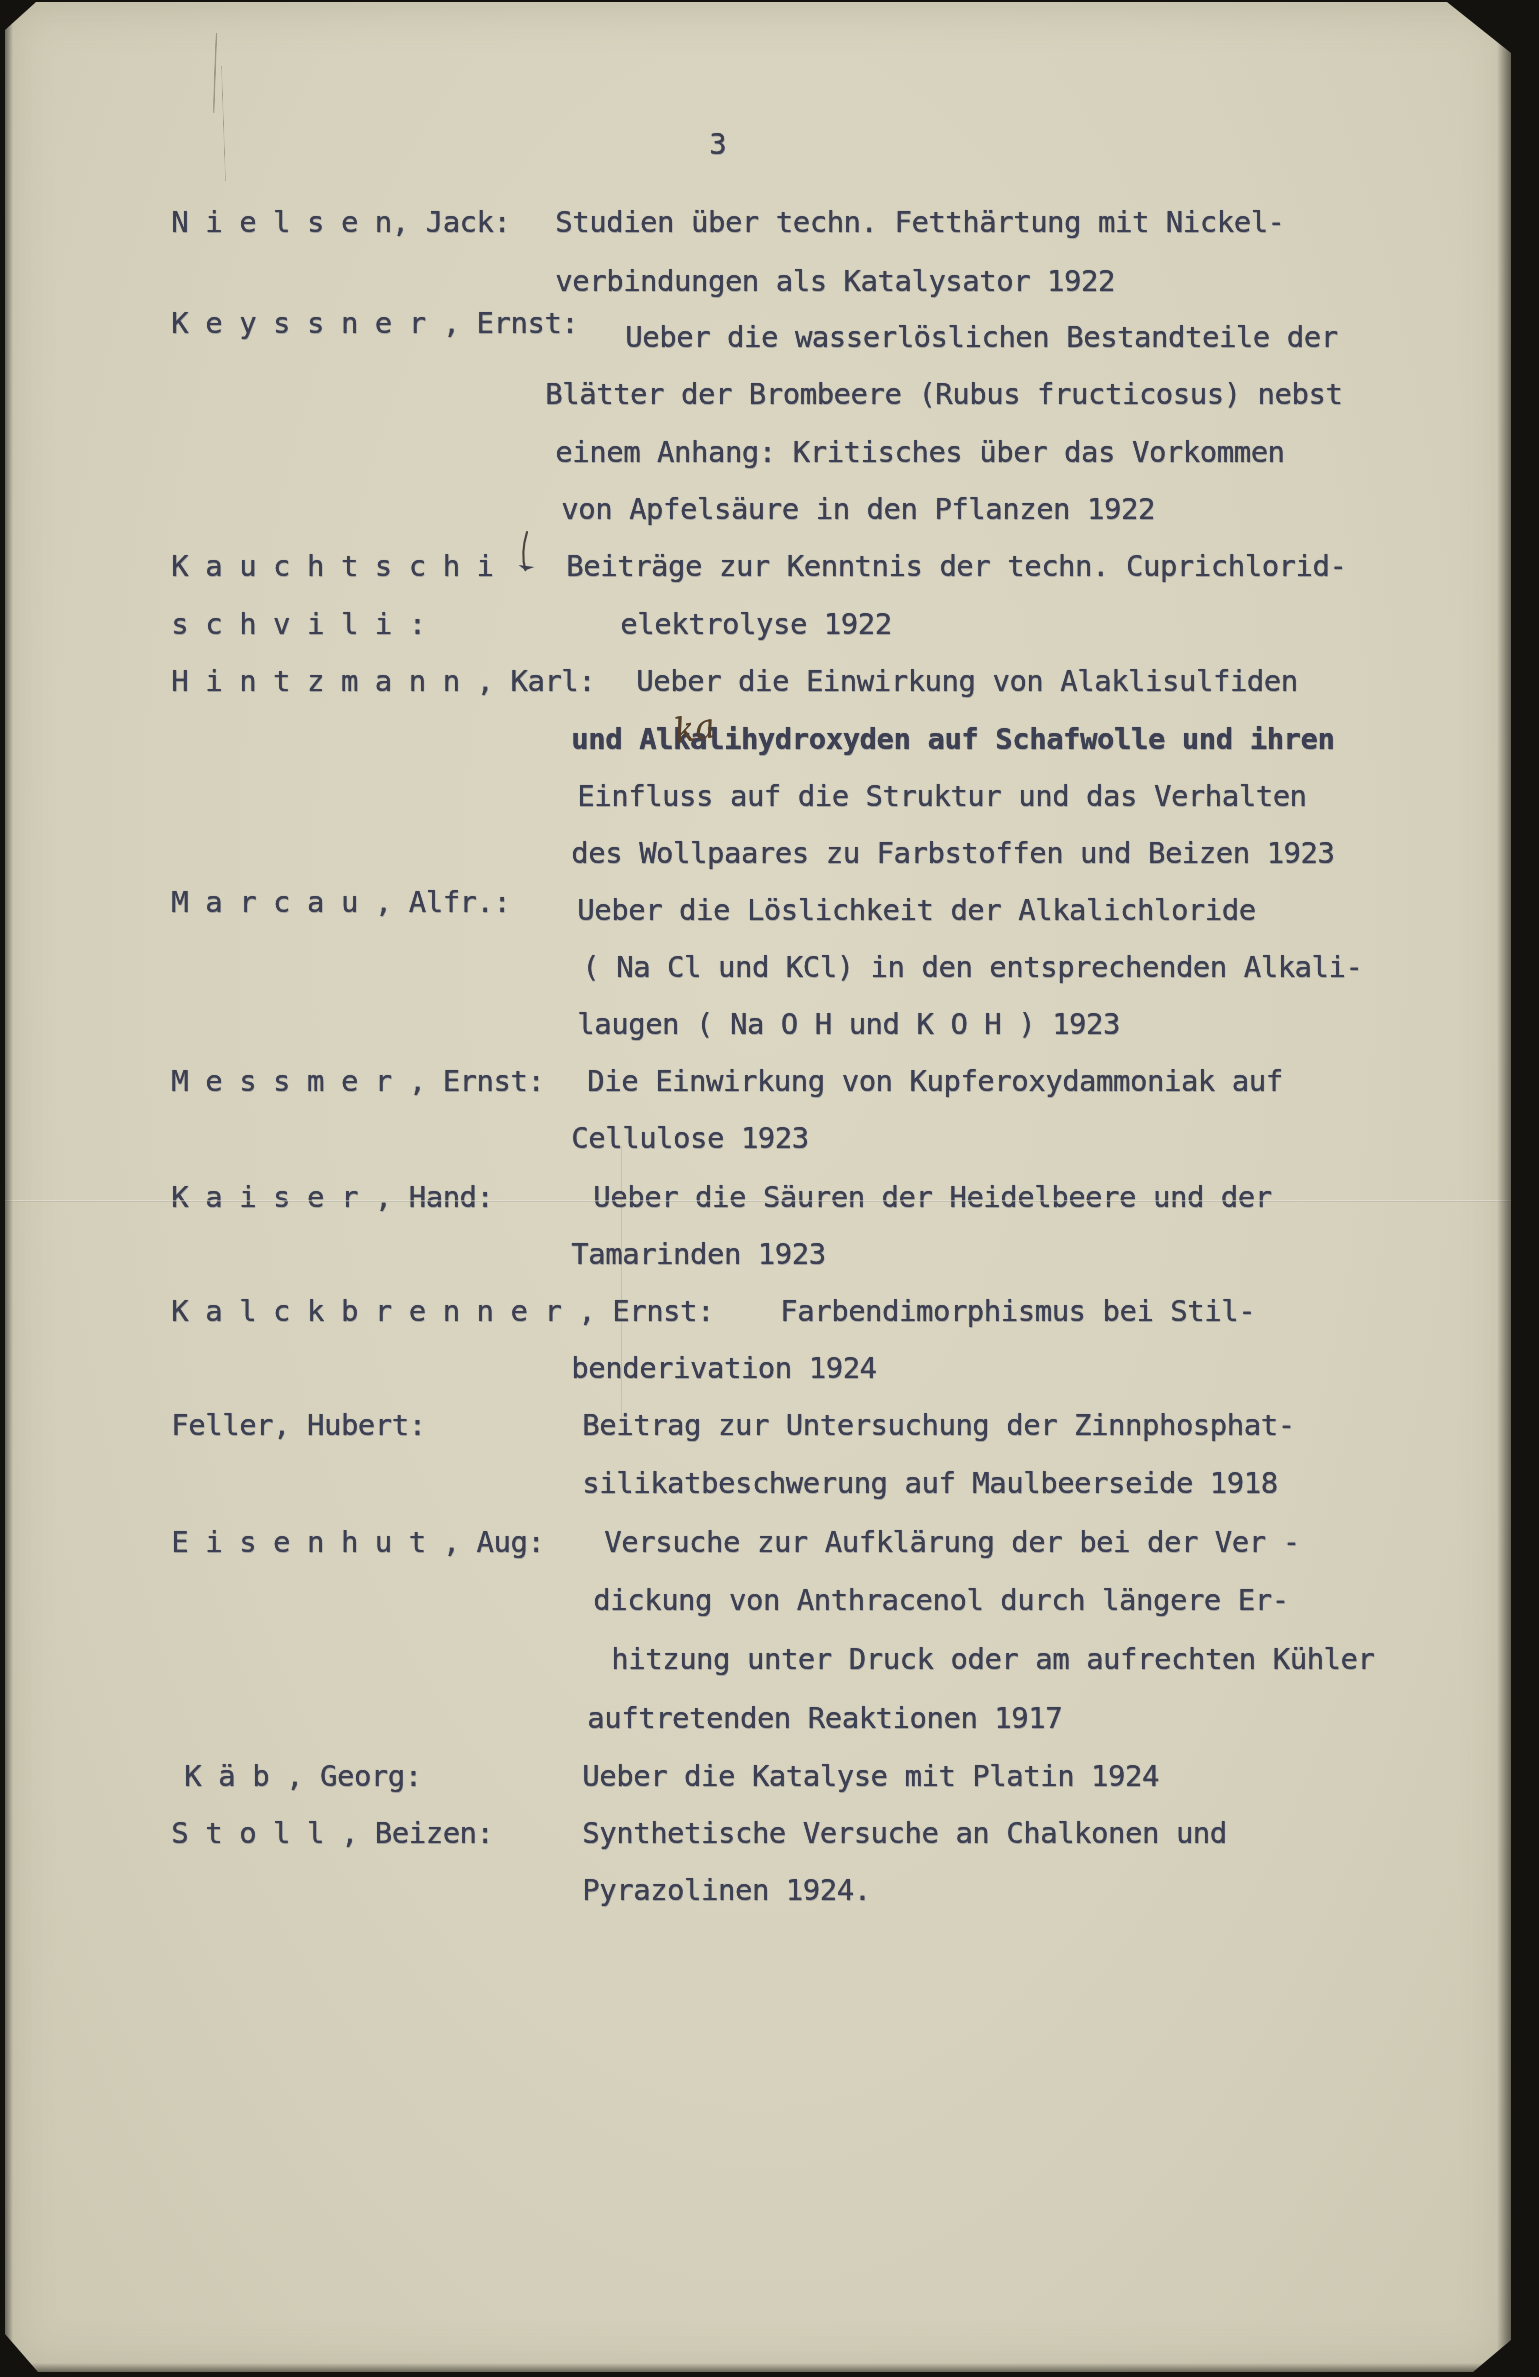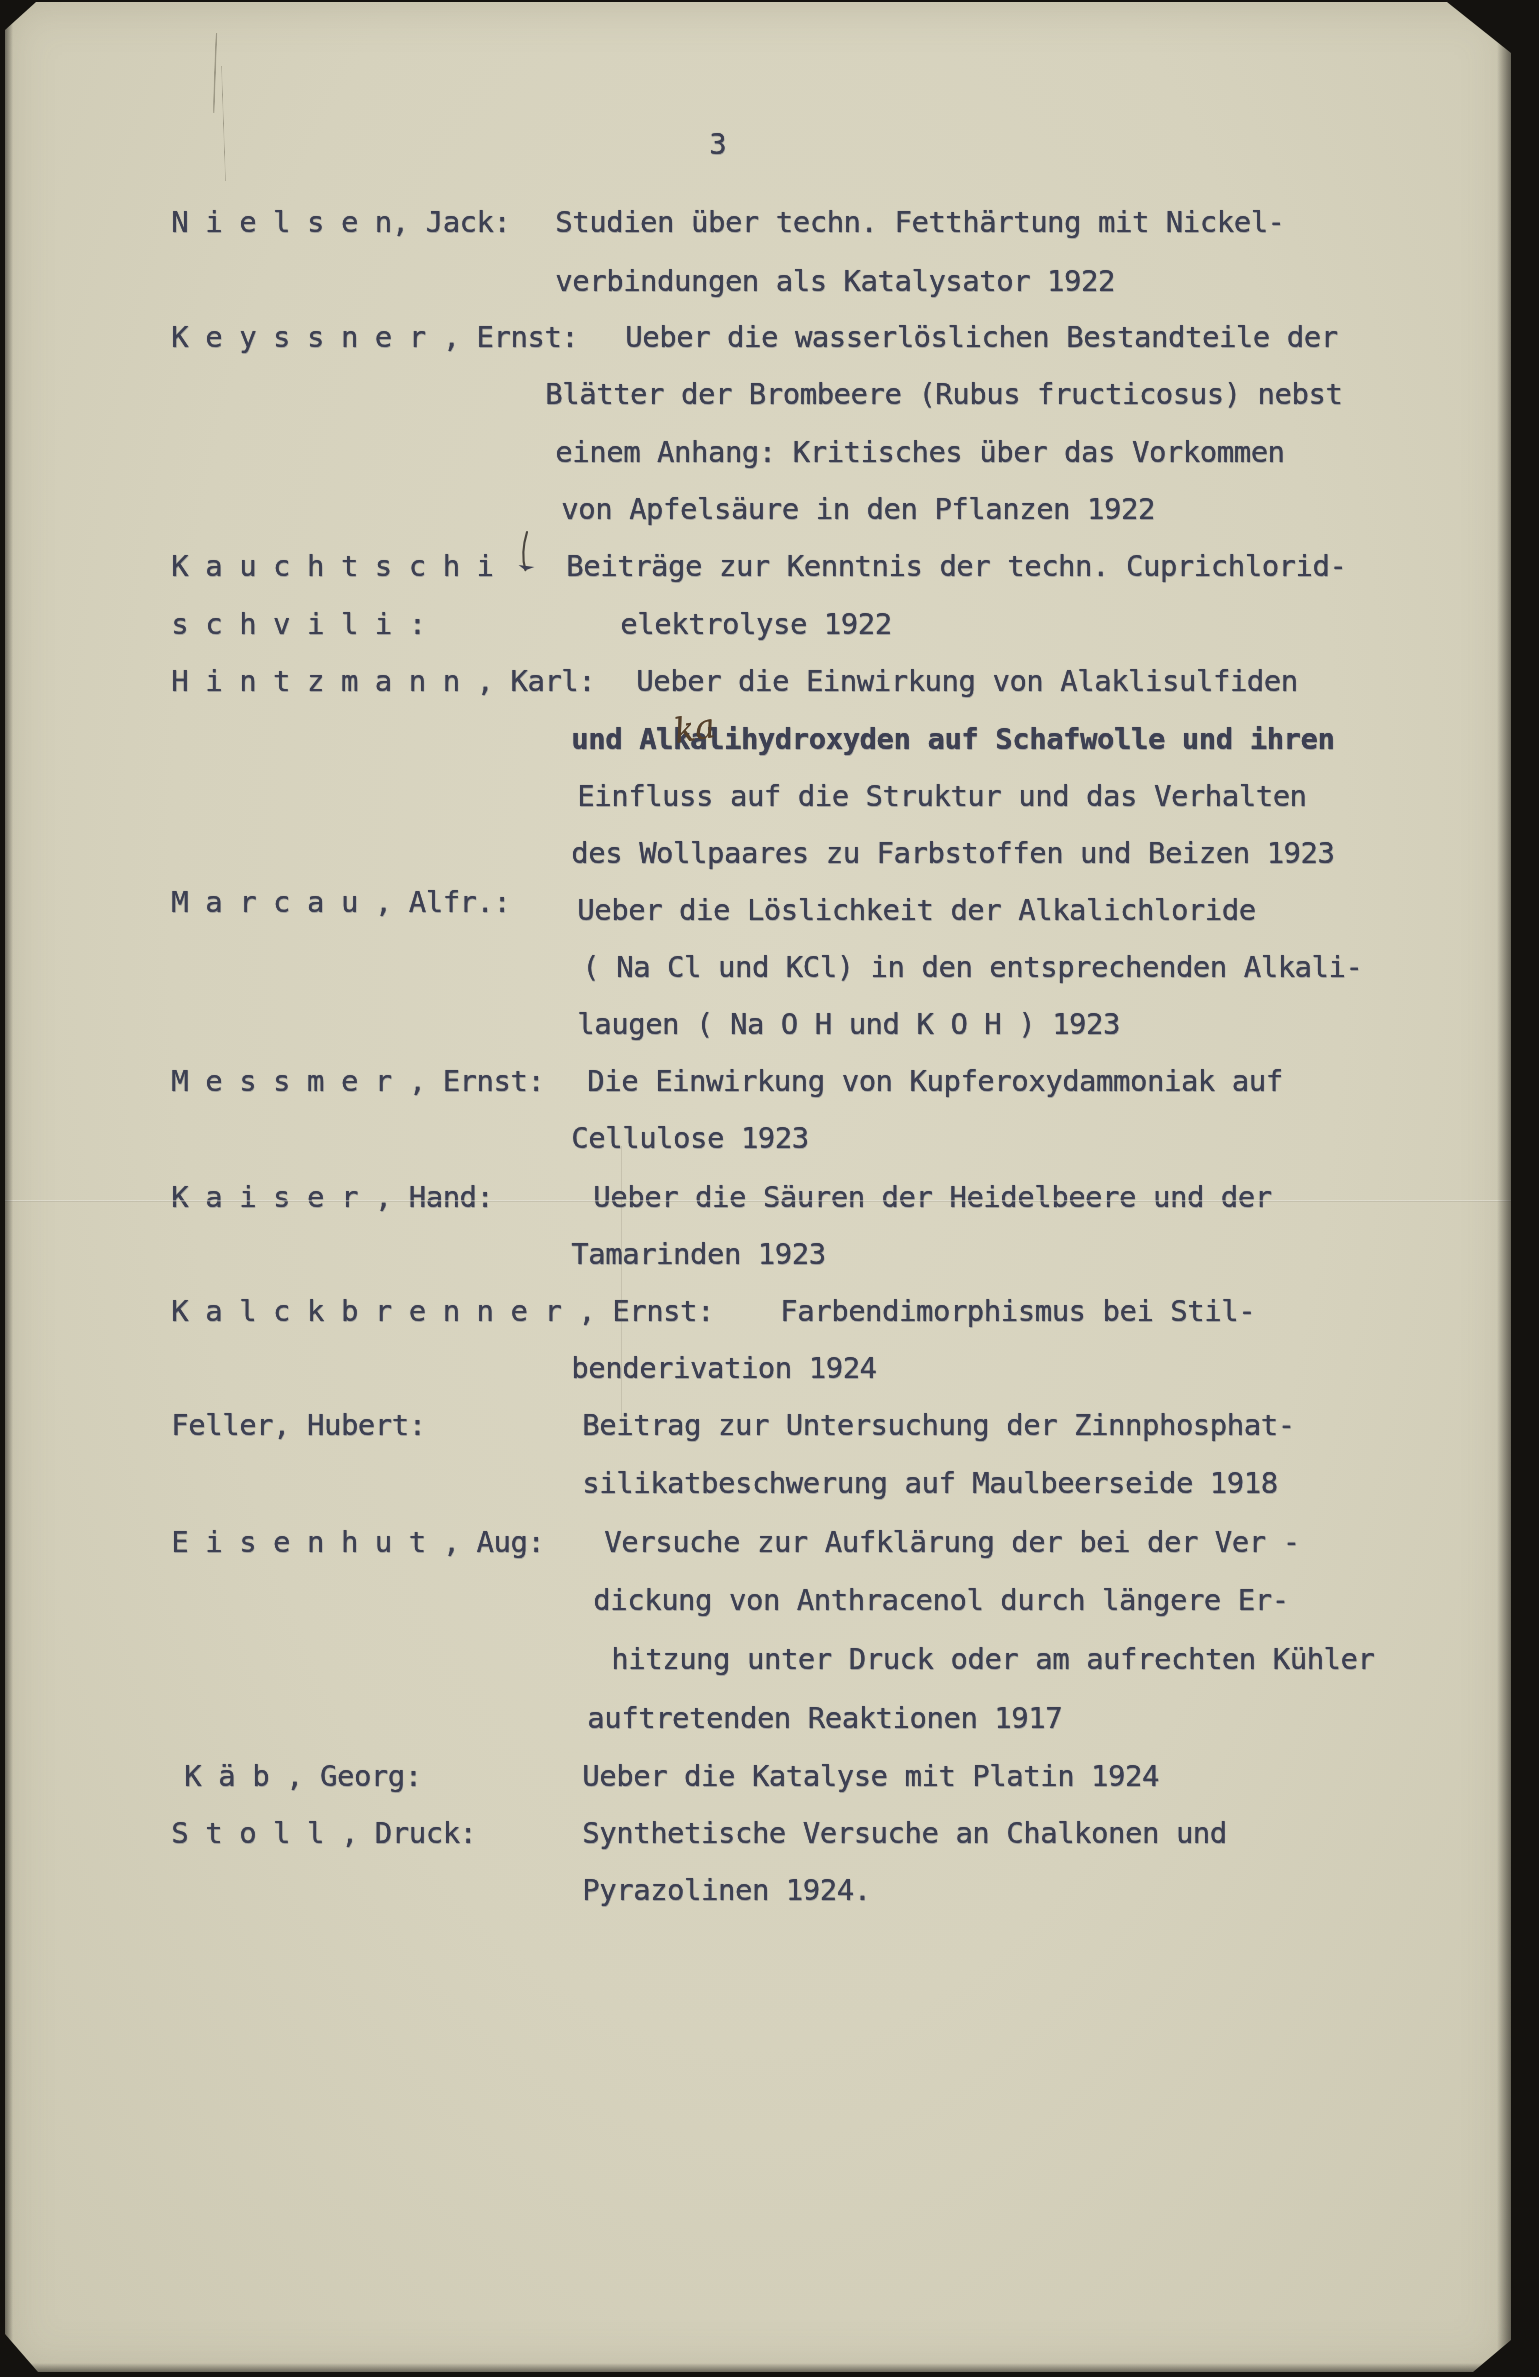--- a/index.html
+++ b/index.html
@@ -69,21 +69,21 @@
 <div class="sheet">
   <span class="typed page-number">3</span>
 
   <div id="entries-root">
       <div>
         <span class="typed" style="left: 166px; top: 206px;">N i e l s e n, Jack:</span>
         <span class="typed" style="left: 550px; top: 206px;">Studien über techn. Fetthärtung mit Nickel-</span>
         <span class="typed" style="left: 550px; top: 265px;">verbindungen als Katalysator 1922</span>
       </div>
       <div>
-        <span class="typed" style="left: 166px; top: 321px; text-align: right;">K e y s s n e r , Ernst:</span>
+        <span class="typed" style="left: 166px; top: 307px; text-align: right;">K e y s s n e r , Ernst:</span>
         <span class="typed" style="left: 620px; top: 321px;">Ueber die wasserlöslichen Bestandteile der</span>
         <span class="typed" style="left: 540px; top: 378px;">Blätter der Brombeere (Rubus fructicosus) nebst</span>
         <span class="typed" style="left: 550px; top: 436px;">einem Anhang: Kritisches über das Vorkommen</span>
         <span class="typed" style="left: 556px; top: 493px;">von Apfelsäure in den Pflanzen 1922</span>
       </div>
       <div>
         <span class="typed" style="left: 166px; top: 550px;">K a u c h t s c h i</span>
         <span class="typed" style="left: 561px; top: 550px;">Beiträge zur Kenntnis der techn. Cuprichlorid-</span>
         <span class="typed" style="left: 166px; top: 608px;">s c h v i l i :</span>
         <span class="typed" style="left: 615px; top: 608px;">elektrolyse 1922</span>
@@ -126,21 +126,21 @@
         <span class="typed" style="left: 599px; top: 1526px;">Versuche zur Aufklärung der bei der Ver -</span>
         <span class="typed" style="left: 588px; top: 1584px;">dickung von Anthracenol durch längere Er-</span>
         <span class="typed" style="left: 582px; top: 1643px; margin-left: 24px;">hitzung unter Druck oder am aufrechten Kühler</span>
         <span class="typed" style="left: 582px; top: 1702px;">auftretenden Reaktionen 1917</span>
       </div>
       <div>
         <span class="typed" style="left: 179px; top: 1760px;">K ä b , Georg:</span>
         <span class="typed" style="left: 577px; top: 1760px;">Ueber die Katalyse mit Platin 1924</span>
       </div>
       <div>
-        <span class="typed" style="left: 166px; top: 1817px;">S t o l l , Druck:</span>
+        <span class="typed" style="left: 166px; top: 1817px;">S t o l l , Beizen:</span>
         <span class="typed" style="left: 577px; top: 1817px;">Synthetische Versuche an Chalkonen und</span>
         <span class="typed" style="left: 577px; top: 1874px;">Pyrazolinen 1924.</span>
       </div>
     </div>
 
   <span class="hw-arrow">
     <svg width="32" height="53" viewBox="0 0 60 100">
       <path d="M30 4 C 22 30, 20 52, 27 76" stroke="#4a463f" stroke-width="4" fill="none" stroke-linecap="round"></path>
       <path d="M27 76 L14 66 L44 70 Z" fill="#3d4052"></path>
     </svg>

